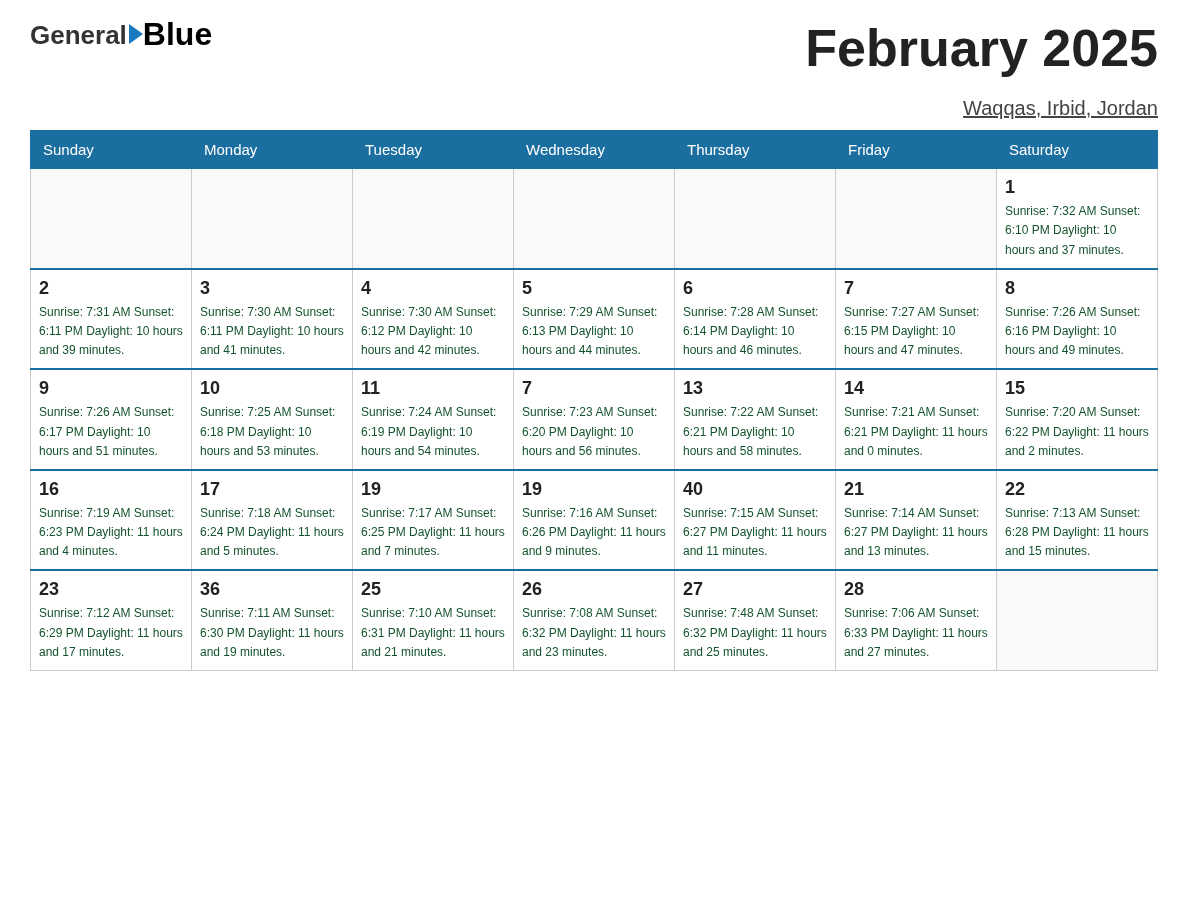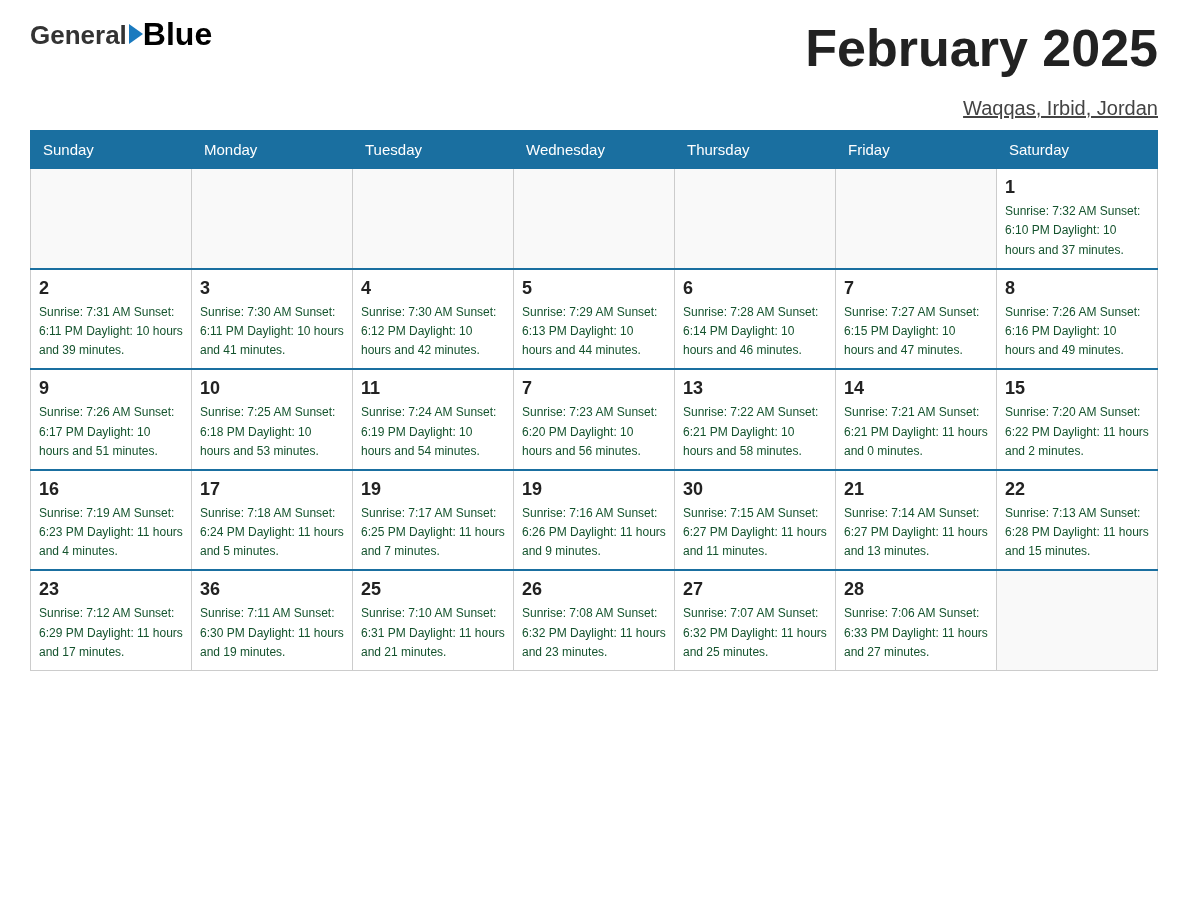--- a/index.html
+++ b/index.html
@@ -252,21 +252,21 @@
 Sunset: 6:25 PM
 Daylight: 11 hours and 7 minutes.</div>
         </td>
         <td>
           <span class="day-number">19</span>
           <div class="day-info">Sunrise: 7:16 AM
 Sunset: 6:26 PM
 Daylight: 11 hours and 9 minutes.</div>
         </td>
         <td>
-          <span class="day-number">30</span>
+          <span class="day-number">40</span>
           <div class="day-info">Sunrise: 7:15 AM
 Sunset: 6:27 PM
 Daylight: 11 hours and 11 minutes.</div>
         </td>
         <td>
           <span class="day-number">21</span>
           <div class="day-info">Sunrise: 7:14 AM
 Sunset: 6:27 PM
 Daylight: 11 hours and 13 minutes.</div>
         </td>
@@ -297,21 +297,21 @@
 Daylight: 11 hours and 21 minutes.</div>
         </td>
         <td>
           <span class="day-number">26</span>
           <div class="day-info">Sunrise: 7:08 AM
 Sunset: 6:32 PM
 Daylight: 11 hours and 23 minutes.</div>
         </td>
         <td>
           <span class="day-number">27</span>
-          <div class="day-info">Sunrise: 7:07 AM
+          <div class="day-info">Sunrise: 7:48 AM
 Sunset: 6:32 PM
 Daylight: 11 hours and 25 minutes.</div>
         </td>
         <td>
           <span class="day-number">28</span>
           <div class="day-info">Sunrise: 7:06 AM
 Sunset: 6:33 PM
 Daylight: 11 hours and 27 minutes.</div>
         </td>
         <td class="empty"></td>

